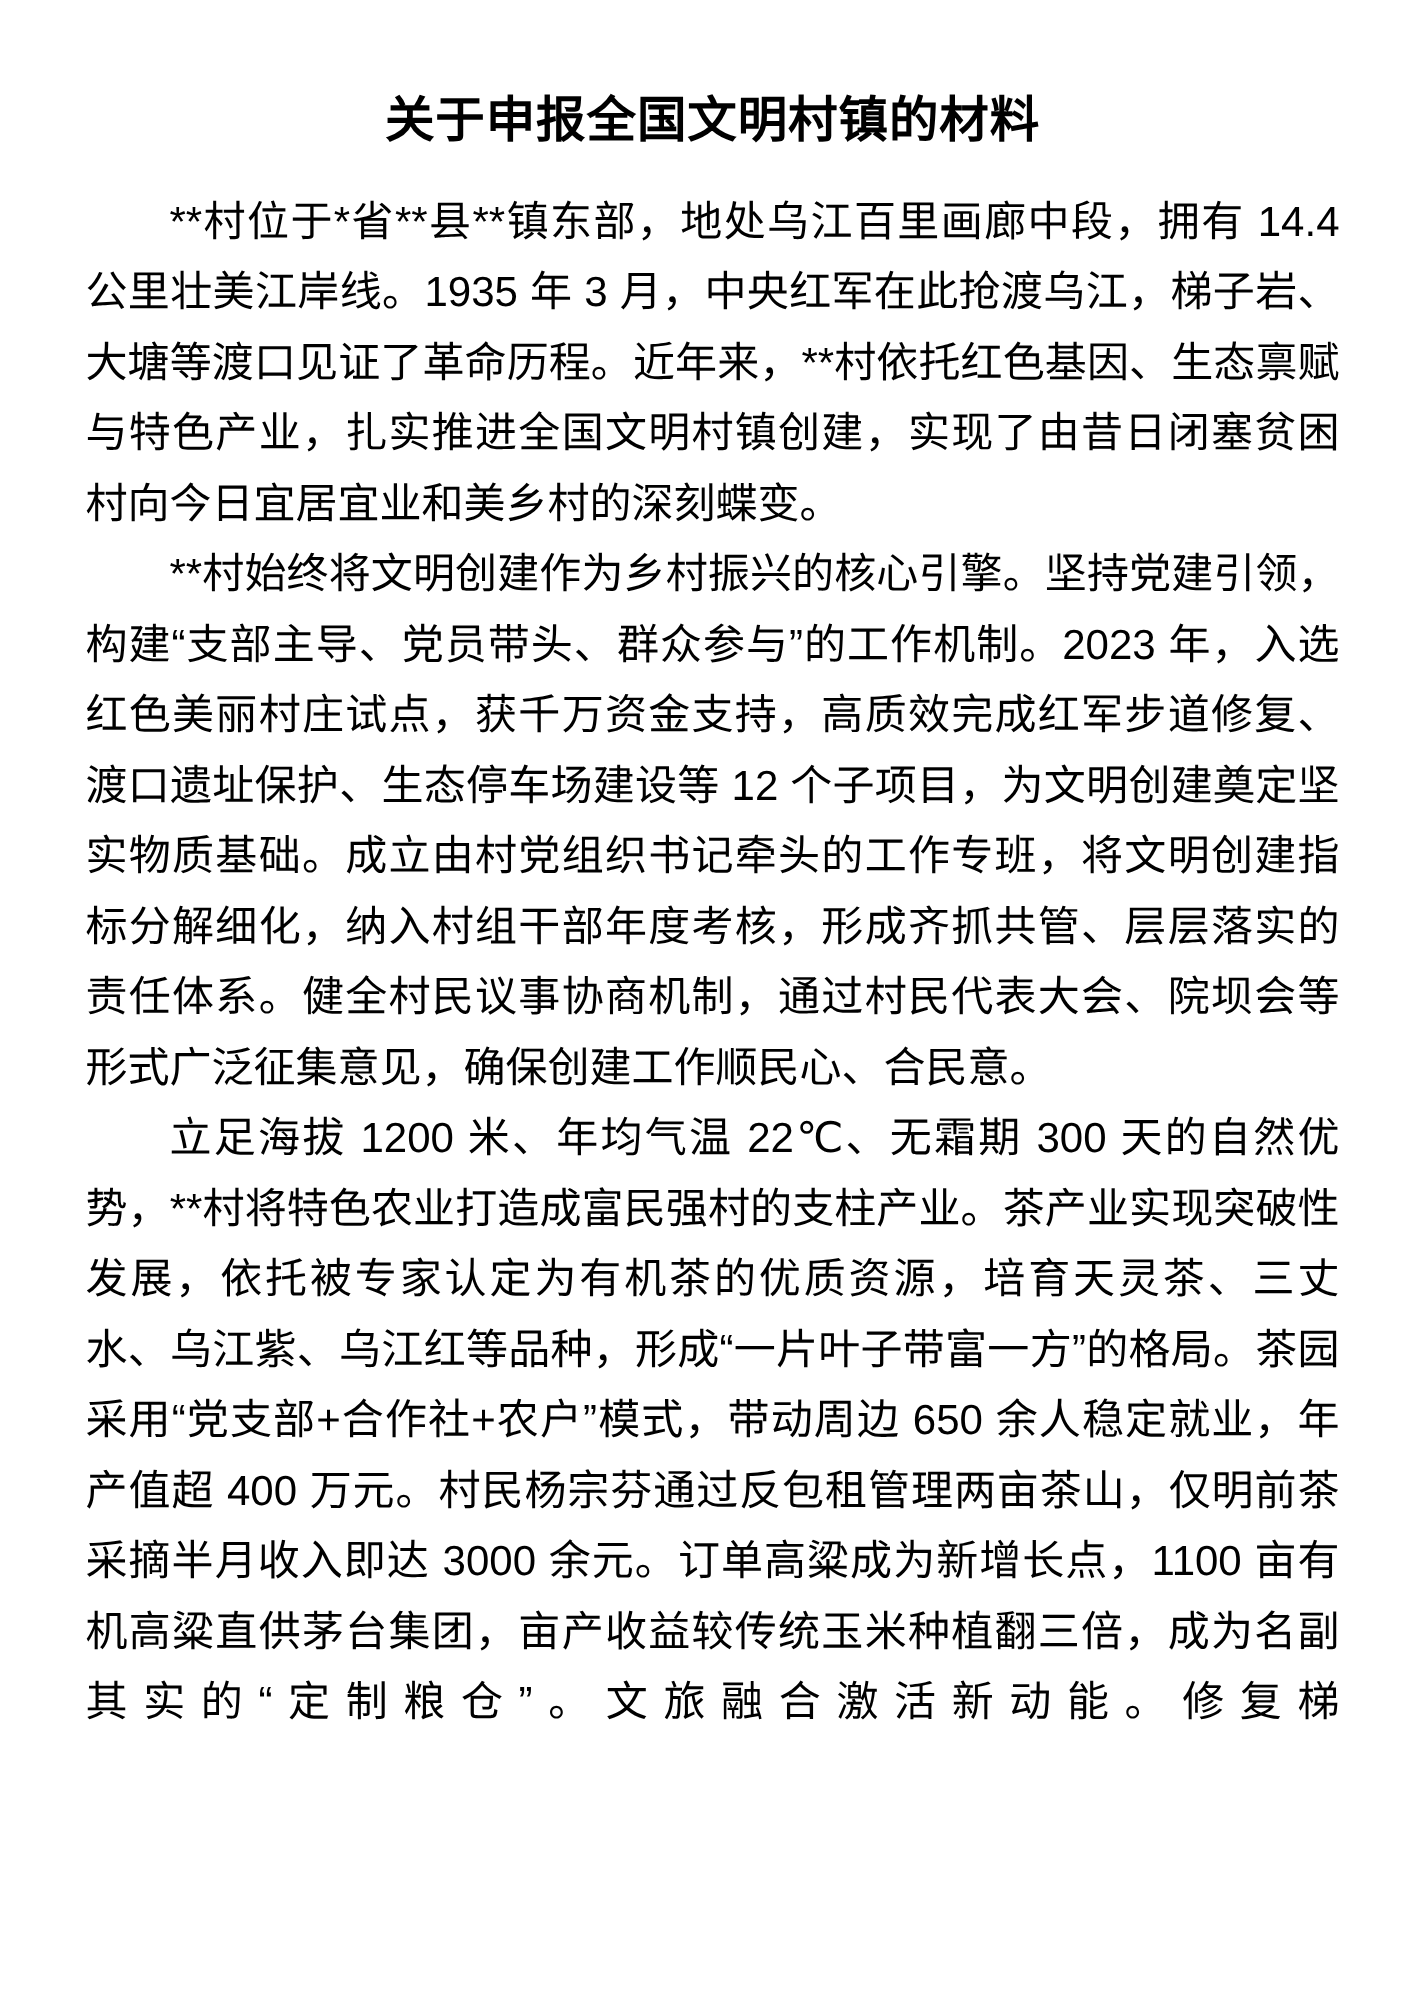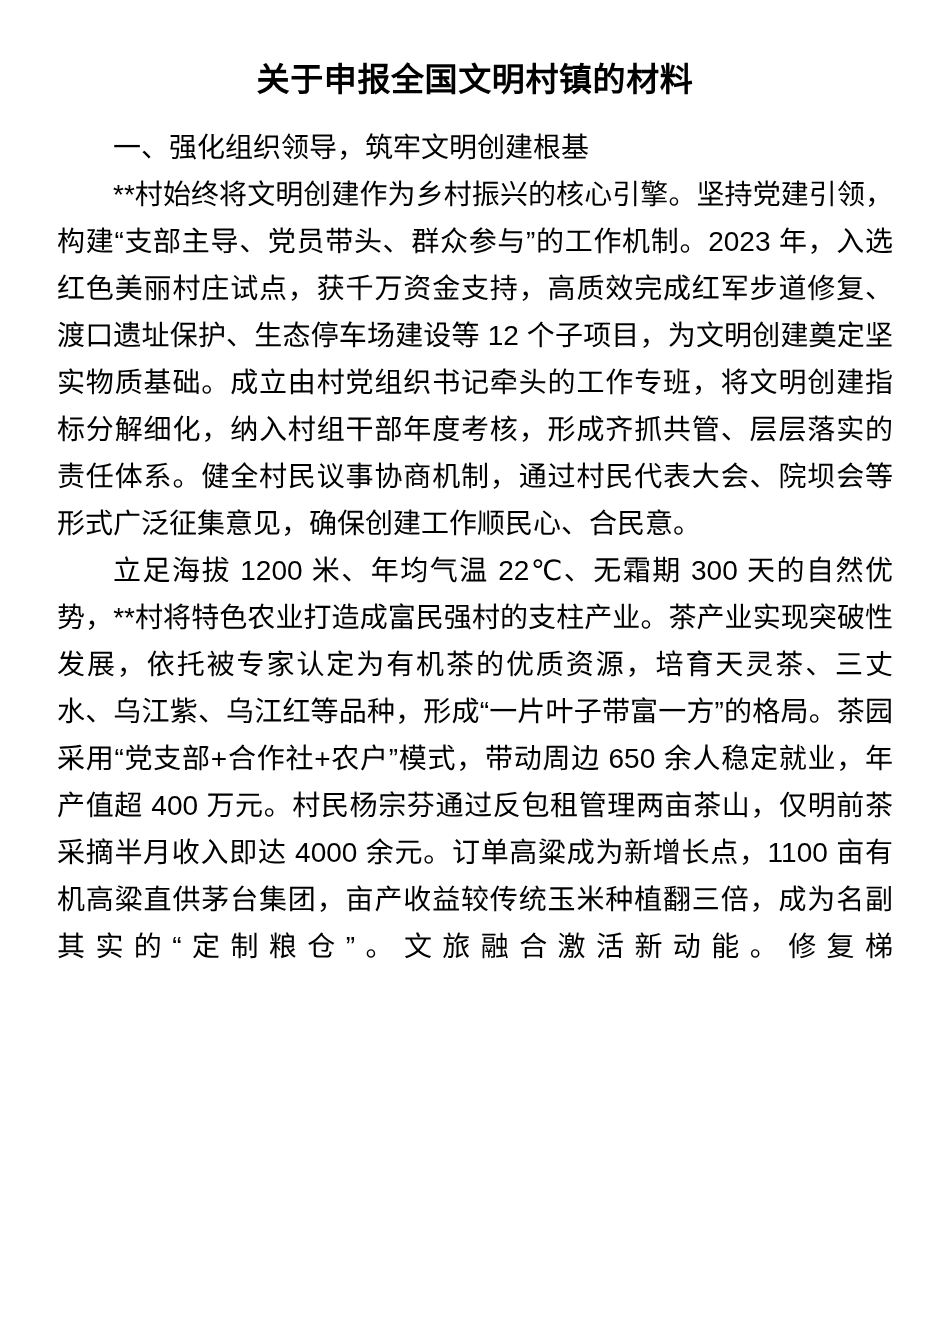--- a/index.html
+++ b/index.html
@@ -74,22 +74,22 @@
 </head>
 <body>
 
 <div class="page">
   <div class="doc-body">
 
     <h1 class="doc-title">关于申报全国文明村镇的材料</h1>
 
     <div class="gap-title"></div>
 
+    <p class="para indent">**村位于*省**县**镇东部，地处乌江百里画廊中段，拥有 14.4 公里壮美江岸线。1935 年 3 月，中央红军在此抢渡乌江，梯子岩、大塘等渡口见证了革命历程。近年来，**村依托红色基因、生态禀赋与特色产业，扎实推进全国文明村镇创建，实现了由昔日闭塞贫困村向今日宜居宜业和美乡村的深刻蝶变。</p>
 
-    <p class="heading">一、强化组织领导，筑牢文明创建根基</p>
 
     <p class="para indent">**村始终将文明创建作为乡村振兴的核心引擎。坚持党建引领，构建“支部主导、党员带头、群众参与”的工作机制。2023 年，入选红色美丽村庄试点，获千万资金支持，高质效完成红军步道修复、渡口遗址保护、生态停车场建设等 12 个子项目，为文明创建奠定坚实物质基础。成立由村党组织书记牵头的工作专班，将文明创建指标分解细化，纳入村组干部年度考核，形成齐抓共管、层层落实的责任体系。健全村民议事协商机制，通过村民代表大会、院坝会等形式广泛征集意见，确保创建工作顺民心、合民意。</p>
 
 
-    <p class="para indent clipped">立足海拔 1200 米、年均气温 22℃、无霜期 300 天的自然优势，**村将特色农业打造成富民强村的支柱产业。茶产业实现突破性发展，依托被专家认定为有机茶的优质资源，培育天灵茶、三丈水、乌江紫、乌江红等品种，形成“一片叶子带富一方”的格局。茶园采用“党支部+合作社+农户”模式，带动周边 650 余人稳定就业，年产值超 400 万元。村民杨宗芬通过反包租管理两亩茶山，仅明前茶采摘半月收入即达 4000 余元。订单高粱成为新增长点，1100 亩有机高粱直供茅台集团，亩产收益较传统玉米种植翻三倍，成为名副其实的“定制粮仓”。文旅融合激活新动能。修复梯</p>
+    <p class="para indent clipped">立足海拔 1200 米、年均气温 22℃、无霜期 300 天的自然优势，**村将特色农业打造成富民强村的支柱产业。茶产业实现突破性发展，依托被专家认定为有机茶的优质资源，培育天灵茶、三丈水、乌江紫、乌江红等品种，形成“一片叶子带富一方”的格局。茶园采用“党支部+合作社+农户”模式，带动周边 650 余人稳定就业，年产值超 400 万元。村民杨宗芬通过反包租管理两亩茶山，仅明前茶采摘半月收入即达 3000 余元。订单高粱成为新增长点，1100 亩有机高粱直供茅台集团，亩产收益较传统玉米种植翻三倍，成为名副其实的“定制粮仓”。文旅融合激活新动能。修复梯</p>
 
   </div>
 </div>
 
 </body></html>

